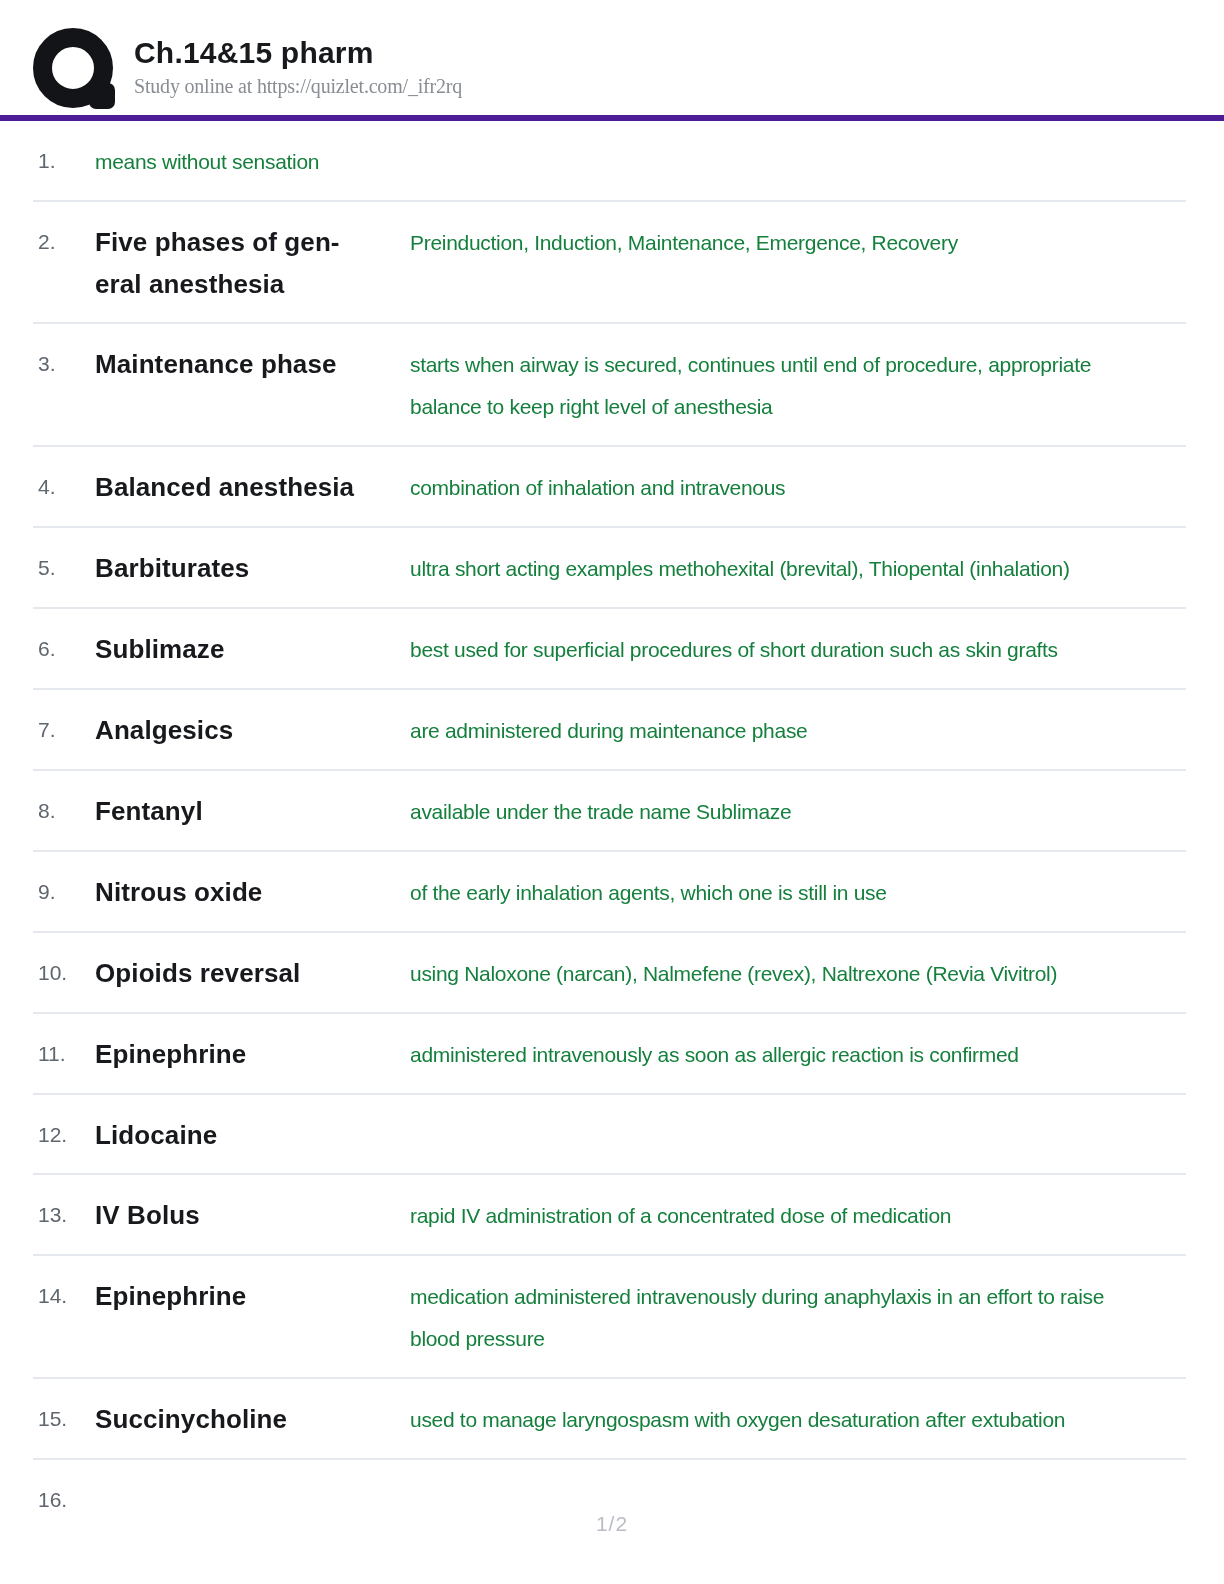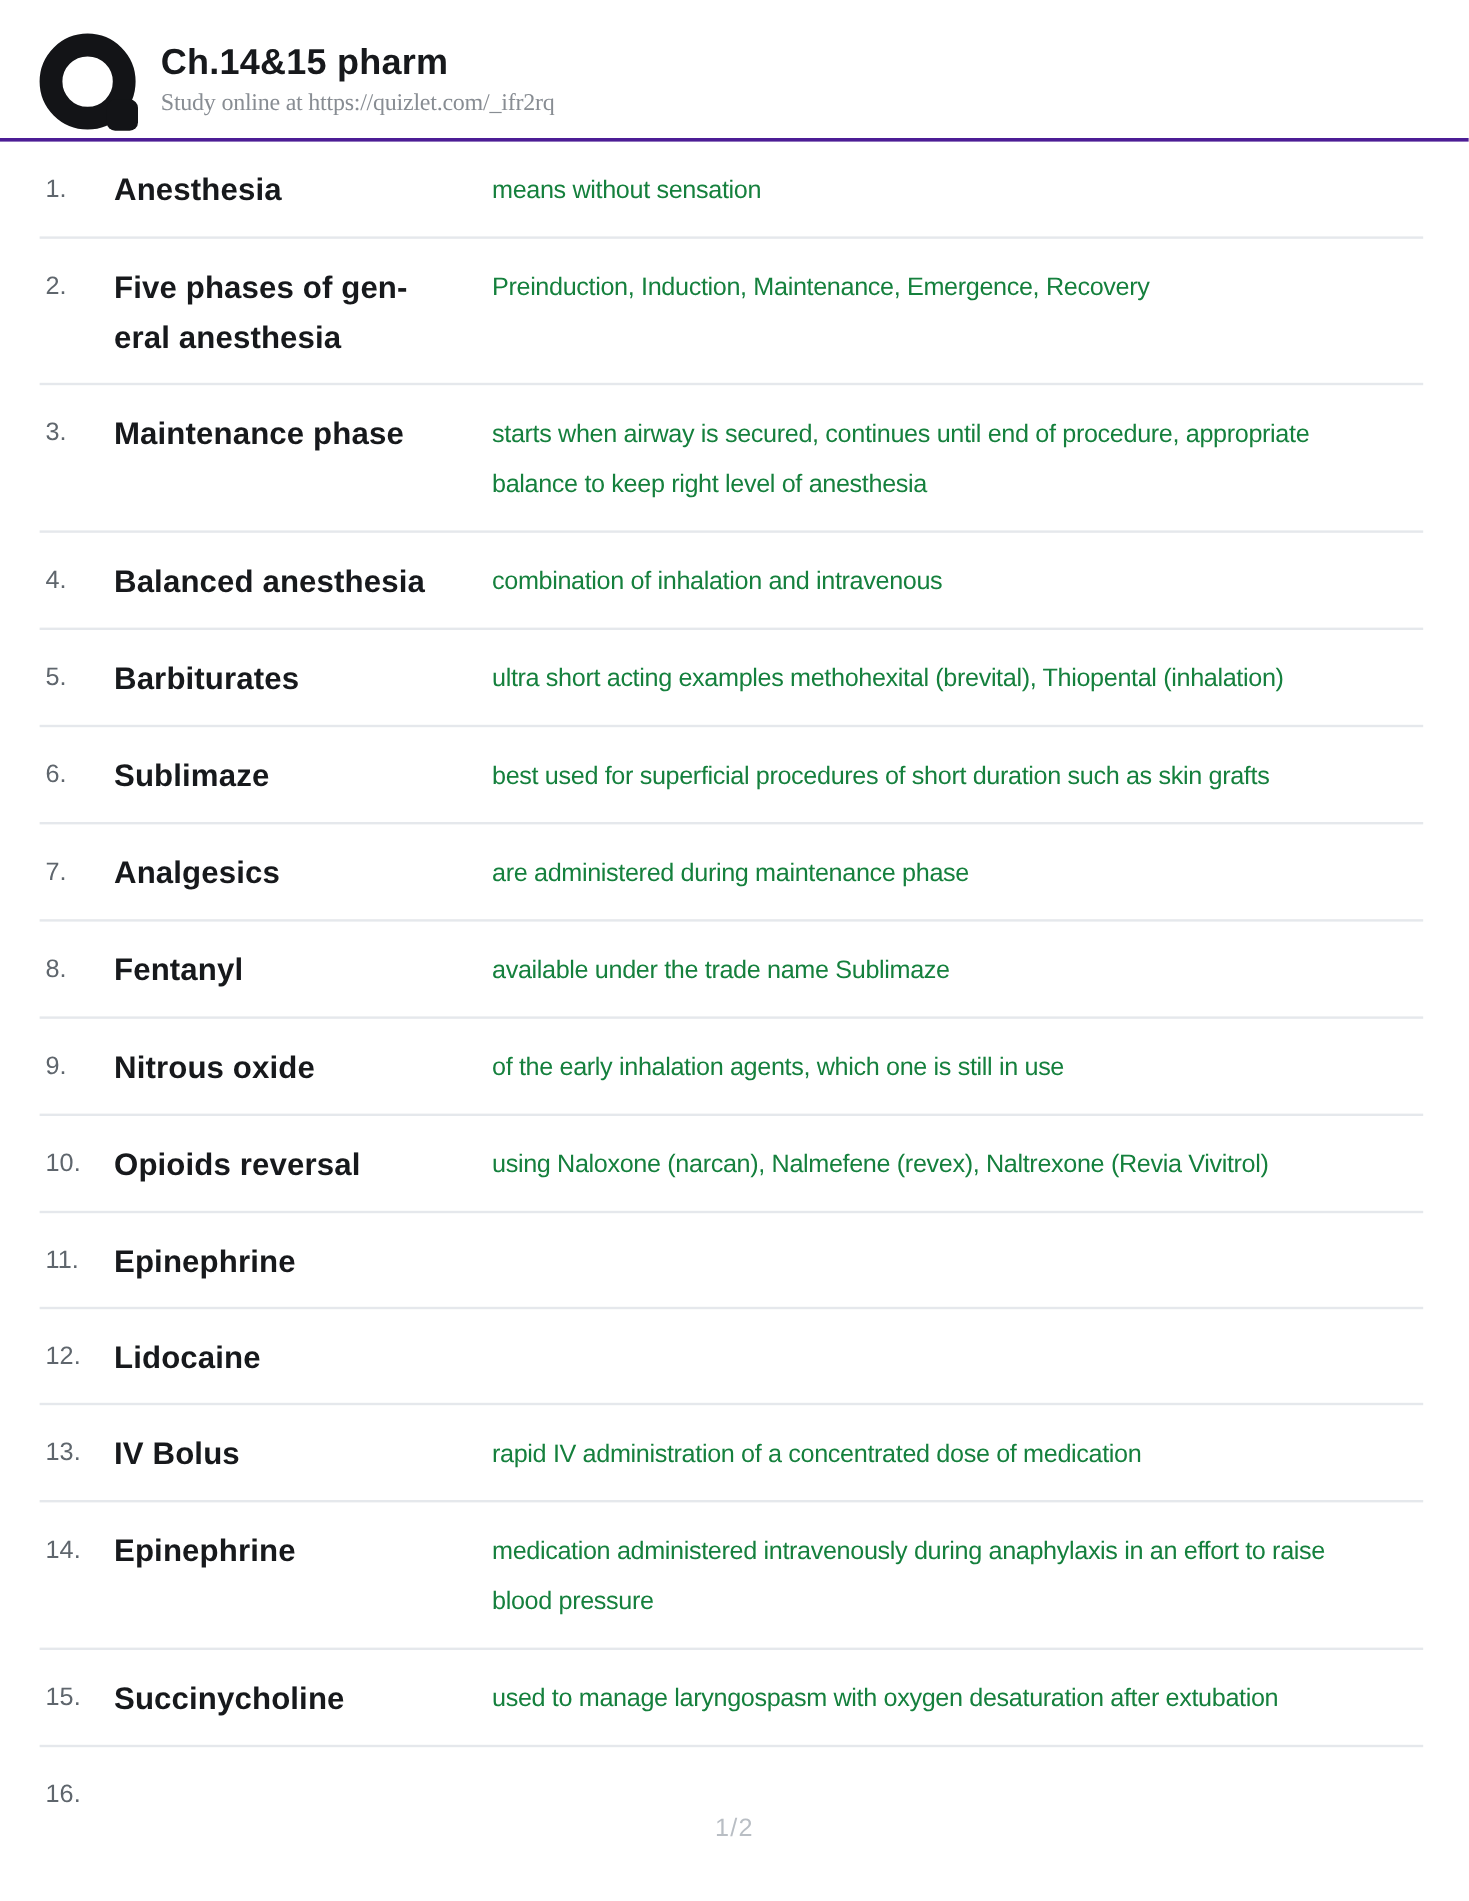--- a/index.html
+++ b/index.html
@@ -13,21 +13,21 @@
     position: relative;
   }
   .page { width: 100%; height: 100%; background: #ffffff; }
 
   
   header {
     display: flex;
     align-items: flex-start;
     gap: 21px;
     padding: 28px 38px 7px 33px;
-    border-bottom: 3px solid #4c1d95;
+    border-bottom: 6px solid #4c1d95;
   }
   .logo { position: relative; width: 80px; height: 80px; flex: 0 0 auto; }
   .logo-ring {
     position: absolute; inset: 0;
     border: 19px solid #131417;
     border-radius: 50%;
   }
   .logo-tail {
     position: absolute; right: -2px; bottom: -1px;
     width: 26px; height: 26px;
@@ -110,21 +110,20 @@
     </div>
     <div class="header-text">
       <h1 class="set-title">Ch.14&amp;15 pharm</h1>
       <div class="set-subtitle">Study online at https://quizlet.com/_ifr2rq</div>
     </div>
   </header>
 
   <main class="list">
   <div class="row">
     <div class="num">1.</div>
-    <div class="term">Anesthesia</div>
     <div class="def">means without sensation</div>
   </div>
 
   <div class="row">
     <div class="num">2.</div>
     <div class="term">Five phases of gen-
 eral anesthesia</div>
     <div class="def">Preinduction, Induction, Maintenance, Emergence, Recovery</div>
   </div>
 
@@ -173,20 +172,21 @@
 
   <div class="row">
     <div class="num">10.</div>
     <div class="term">Opioids reversal</div>
     <div class="def">using Naloxone (narcan), Nalmefene (revex), Naltrexone (Revia Vivitrol)</div>
   </div>
 
   <div class="row">
     <div class="num">11.</div>
     <div class="term">Epinephrine</div>
+    <div class="def">administered intravenously as soon as allergic reaction is confirmed</div>
   </div>
 
   <div class="row">
     <div class="num">12.</div>
     <div class="term">Lidocaine</div>
   </div>
 
   <div class="row">
     <div class="num">13.</div>
     <div class="term">IV Bolus</div>

